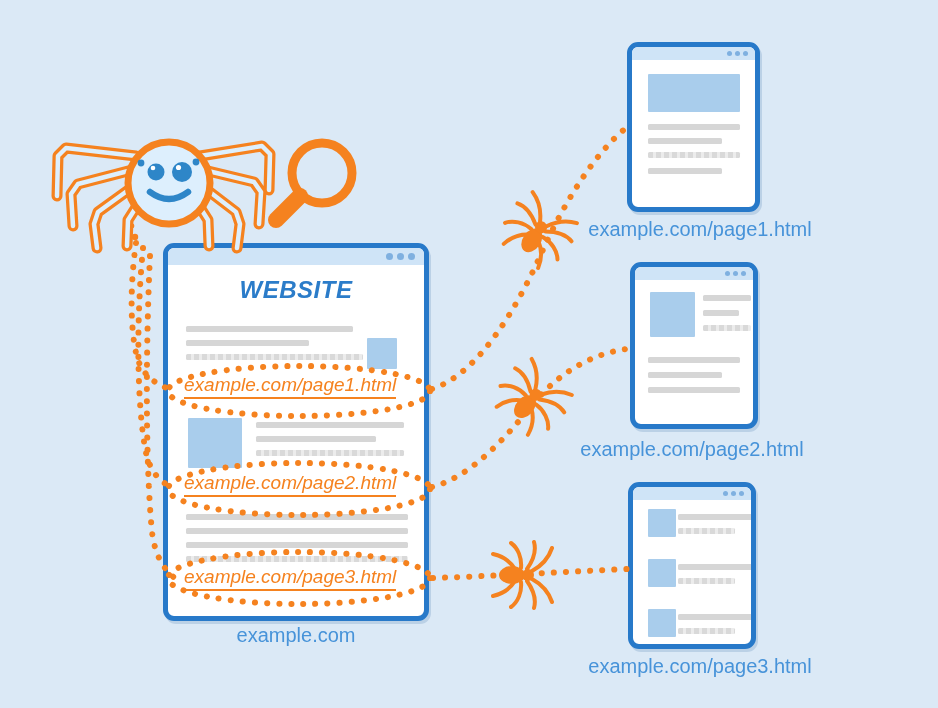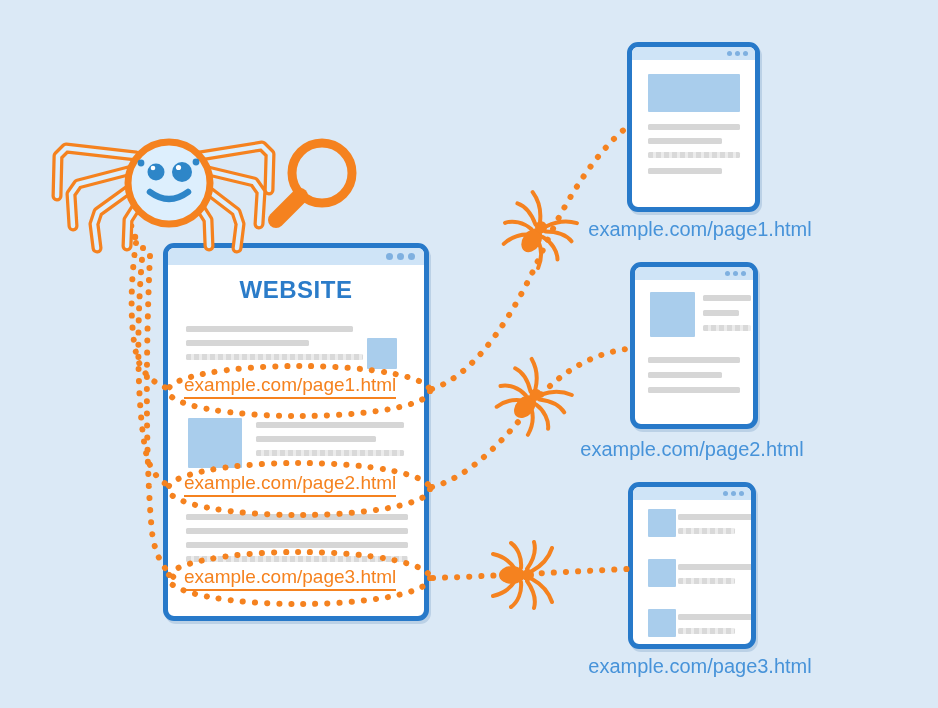--- a/index.html
+++ b/index.html
@@ -54,21 +54,21 @@
   .leg-outer{stroke:#f5821f; stroke-width:11; fill:none;
              stroke-linecap:round; stroke-linejoin:round;}
   .leg-inner{stroke:#ddeffd; stroke-width:4.5; fill:none;
              stroke-linecap:round; stroke-linejoin:round;}
 </style>
 </head>
 <body>
 
 <div class="canvas">
 
-  <div class="bwin" style="left:163px; top:243px; width:256px; height:368px;">
+  <div class="bwin" style="left:163px; top:243px; width:256px; height:368px;font-style:italic;">
     <div class="titlebar tb-main">
       <span class="tb-dot"></span>
       <span class="tb-dot"></span>
       <span class="tb-dot"></span>
     </div>
     <div class="site-title">WEBSITE</div>
 
     <div class="ln" style="left:18px; top:78px; width:167px;"></div>
     <div class="ln" style="left:18px; top:92px; width:123px;"></div>
     <div class="lt" style="left:18px; top:106px; width:177px;"></div>
@@ -83,20 +83,21 @@
 
     <a class="page-link" style="left:16px; top:224px;" href="#">example.com/page2.html</a>
 
     <div class="ln" style="left:18px; top:266px; width:222px;"></div>
     <div class="ln" style="left:18px; top:280px; width:222px;"></div>
     <div class="ln" style="left:18px; top:294px; width:222px;"></div>
     <div class="lt" style="left:18px; top:308px; width:222px;"></div>
 
     <a class="page-link" style="left:16px; top:318px;" href="#">example.com/page3.html</a>
   </div>
+  <div class="caption" style="left:163px; top:624px; width:266px;">example.com</div>
 
   <div class="bwin" style="left:627px; top:42px; width:123px; height:160px;">
     <div class="titlebar tb-small">
       <span class="tb-dot"></span>
       <span class="tb-dot"></span>
       <span class="tb-dot"></span>
     </div>
     <div class="imgblk" style="left:16px; top:27px; width:92px; height:38px;"></div>
     <div class="ln" style="left:16px; top:77px; width:92px;"></div>
     <div class="ln" style="left:16px; top:91px; width:74px;"></div>

